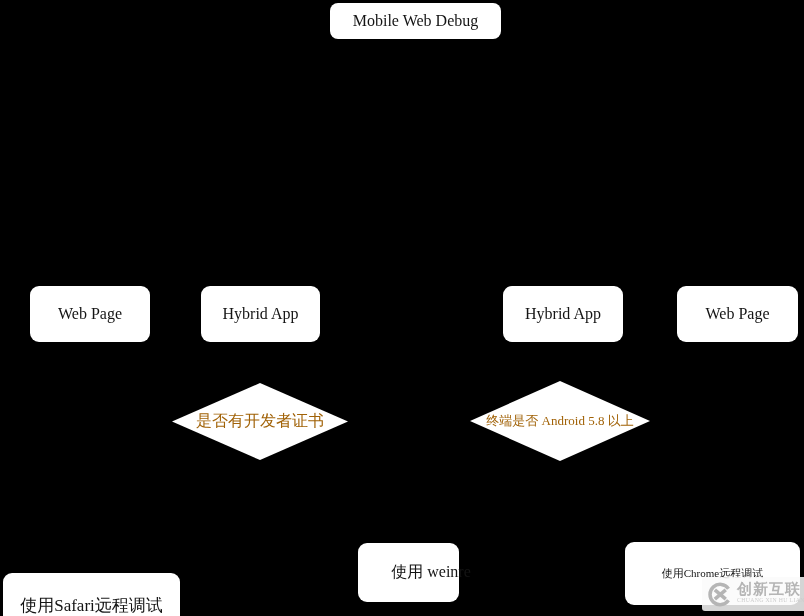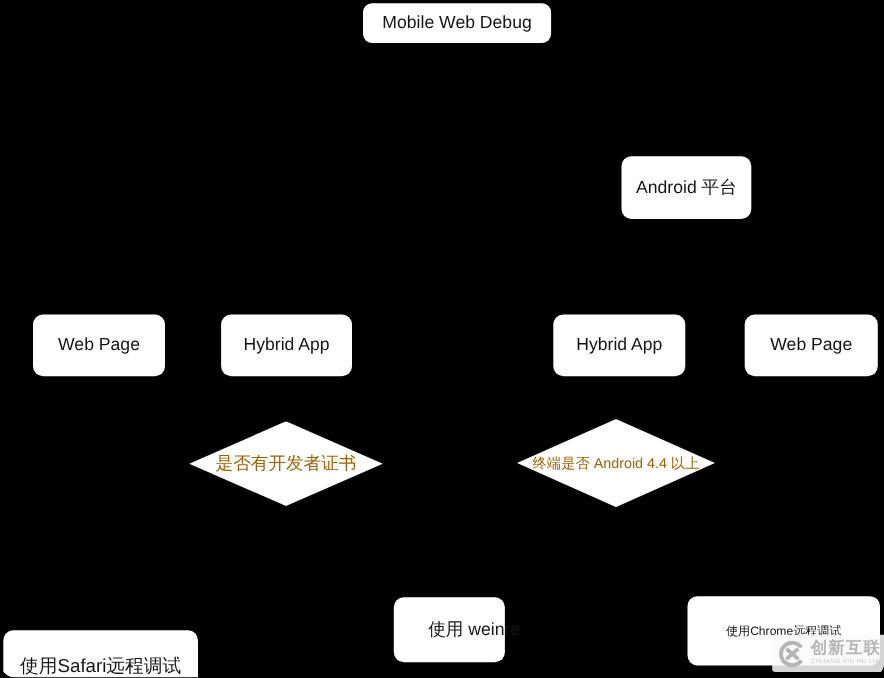--- a/index.html
+++ b/index.html
@@ -2,22 +2,21 @@
 <html><head>
 <meta charset="utf-8">
 <style>
   html, body { margin: 0; padding: 0; background: #000; }
   #canvas {
     position: relative;
     width: 804px;
     height: 616px;
     background: #000000;
     overflow: hidden;
-    font-family: Liberation Sans, sans-serif;
-    border-radius: 14px;
+    font-family: Liberation Serif, serif;
   }
   .node {
     position: absolute;
     background: #ffffff;
     border-radius: 9px;
     display: flex;
     align-items: center;
     justify-content: center;
     color: #141414;
     font-size: 16px;
@@ -86,23 +85,20 @@
 </head>
 <body>
 
 <div id="canvas">
 
   <div class="node" id="n-root">
     <span>Mobile Web Debug</span>
   </div>
 
 
-  <div class="node" id="n-android">
-    <span>Android 平台</span>
-  </div>
 
   <div class="node" id="n-webpage-ios">
     <span>Web Page</span>
   </div>
 
   <div class="node" id="n-hybrid-ios">
     <span>Hybrid App</span>
   </div>
 
   <div class="node" id="n-hybrid-android">
@@ -111,21 +107,21 @@
 
   <div class="node" id="n-webpage-android">
     <span>Web Page</span>
   </div>
 
   <div class="diamond" id="d-ios">
     <span>是否有开发者证书</span>
   </div>
 
   <div class="diamond" id="d-android">
-    <span>终端是否 Android 4.4 以上</span>
+    <span>终端是否 Android 5.8 以上</span>
   </div>
 
   <div class="node" id="n-safari">
     <span>使用Safari远程调试</span>
   </div>
 
   <div class="node" id="n-weinre">
     <span>使用 weinre</span>
   </div>
 

